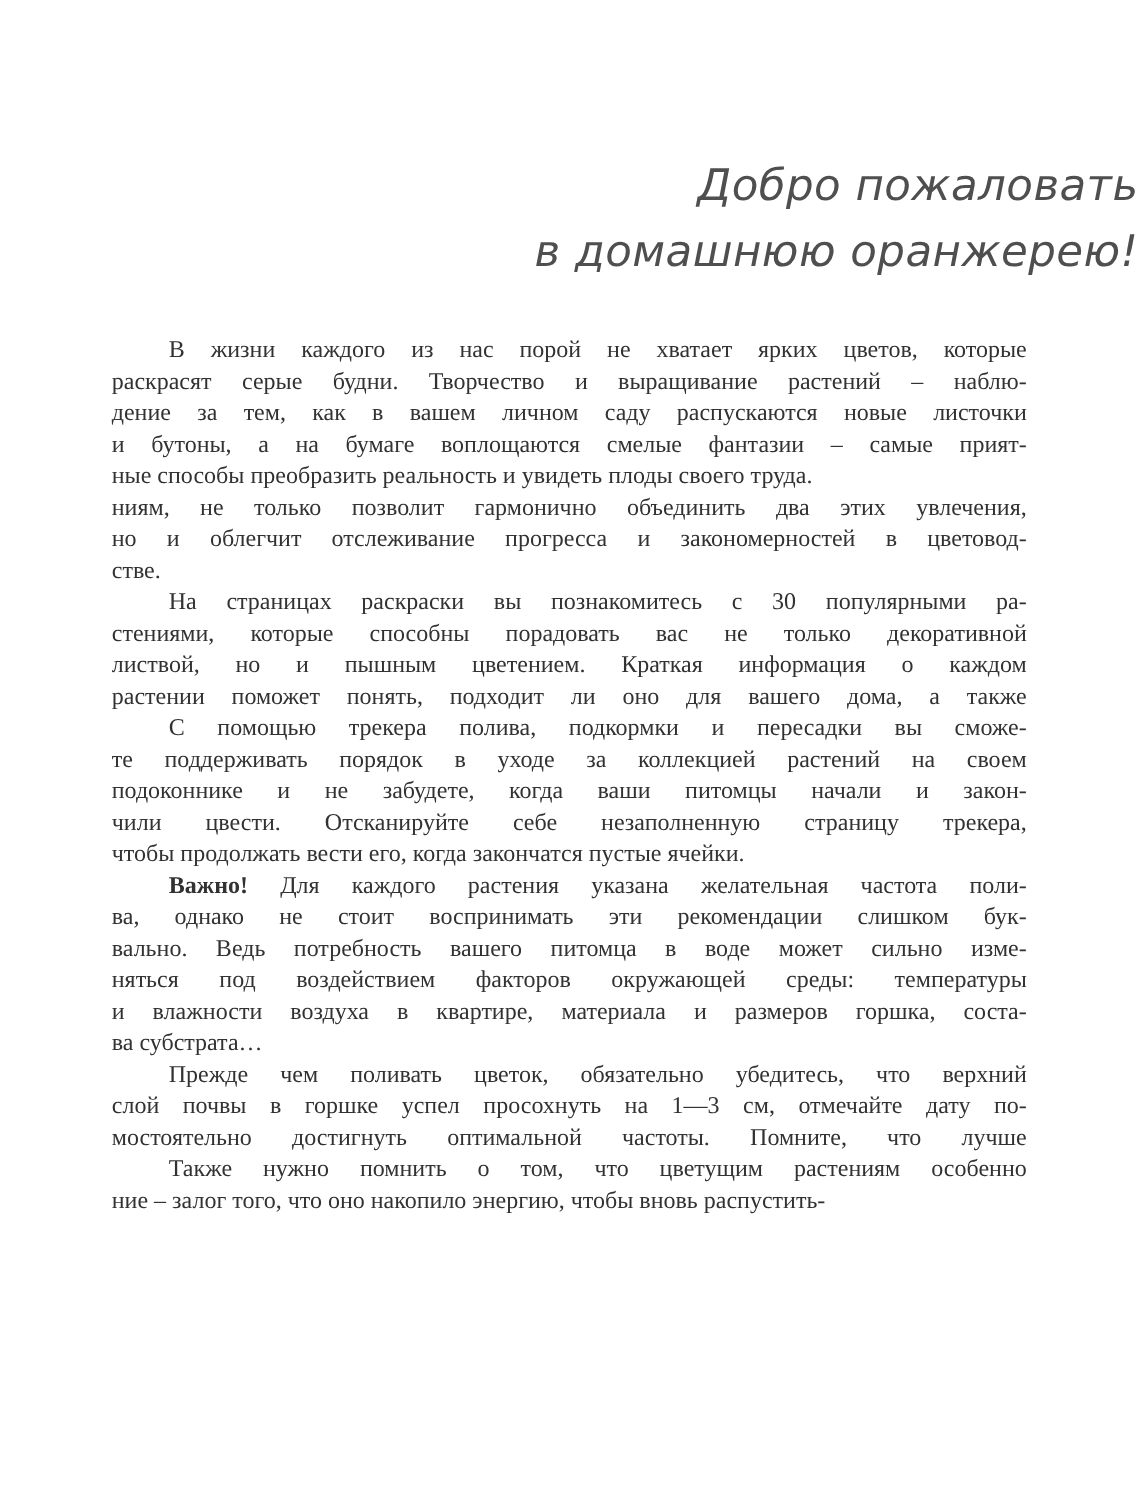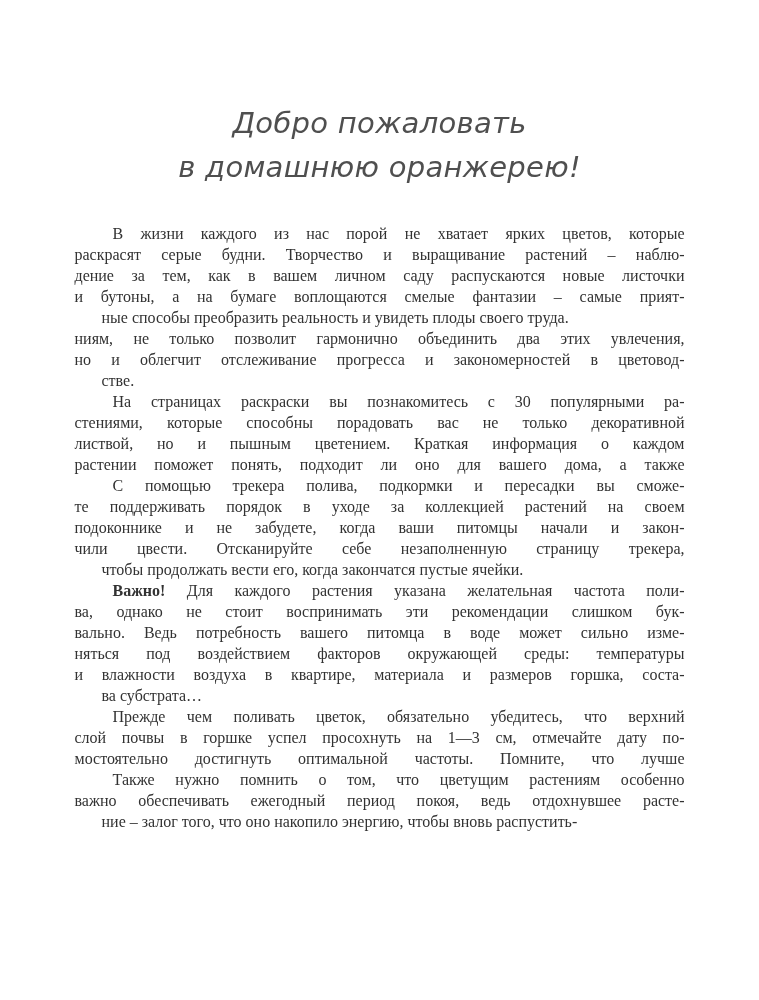--- a/index.html
+++ b/index.html
@@ -10,21 +10,21 @@
   .page {
     position: relative;
     width: 759px;
     height: 1000px;
     background: #ffffff;
     overflow: hidden;
     font-family: "Liberation Serif", "DejaVu Serif", serif;
   }
   .title {
     margin-top: 101px;
-    text-align: center;
+    text-align: right;
     font-family: "DejaVu Sans", sans-serif;
     font-style: italic;
     font-size: 29px;
     line-height: 44px;
     color: #4f4f4f;
     letter-spacing: 0.3px;
   }
   .body-text {
     margin: 34px auto 0 auto;
     width: 610px;
@@ -39,21 +39,20 @@
     text-align: justify;
     text-align-last: justify;
     -moz-text-align-last: justify;
     white-space: normal;
   }
   .line.para-first {
     text-indent: 38px;
   }
   .line.para-last {
     text-align-last: left;
-    margin-left: 27px;
     -moz-text-align-last: left;
   }
   .line b {
     font-weight: bold;
   }
 </style>
 </head>
 <body>
 
 <div class="page">
@@ -95,17 +94,16 @@
         <div class="line">и влажности воздуха в квартире, материала и размеров горшка, соста-</div>
         <div class="line para-last">ва субстрата…</div>
       </div>
       <div class="paragraph">
         <div class="line para-first">Прежде чем поливать цветок, обязательно убедитесь, что верхний</div>
         <div class="line">слой почвы в горшке успел просохнуть на 1—3 см, отмечайте дату по-</div>
         <div class="line">мостоятельно достигнуть оптимальной частоты. Помните, что лучше</div>
       </div>
       <div class="paragraph">
         <div class="line para-first">Также нужно помнить о том, что цветущим растениям особенно</div>
-        <div class="line">важно обеспечивать ежегодный период покоя, ведь отдохнувшее расте-</div>
         <div class="line para-last">ние – залог того, что оно накопило энергию, чтобы вновь распустить-</div>
       </div>
     </div>
 </div>
 
 </body></html>

